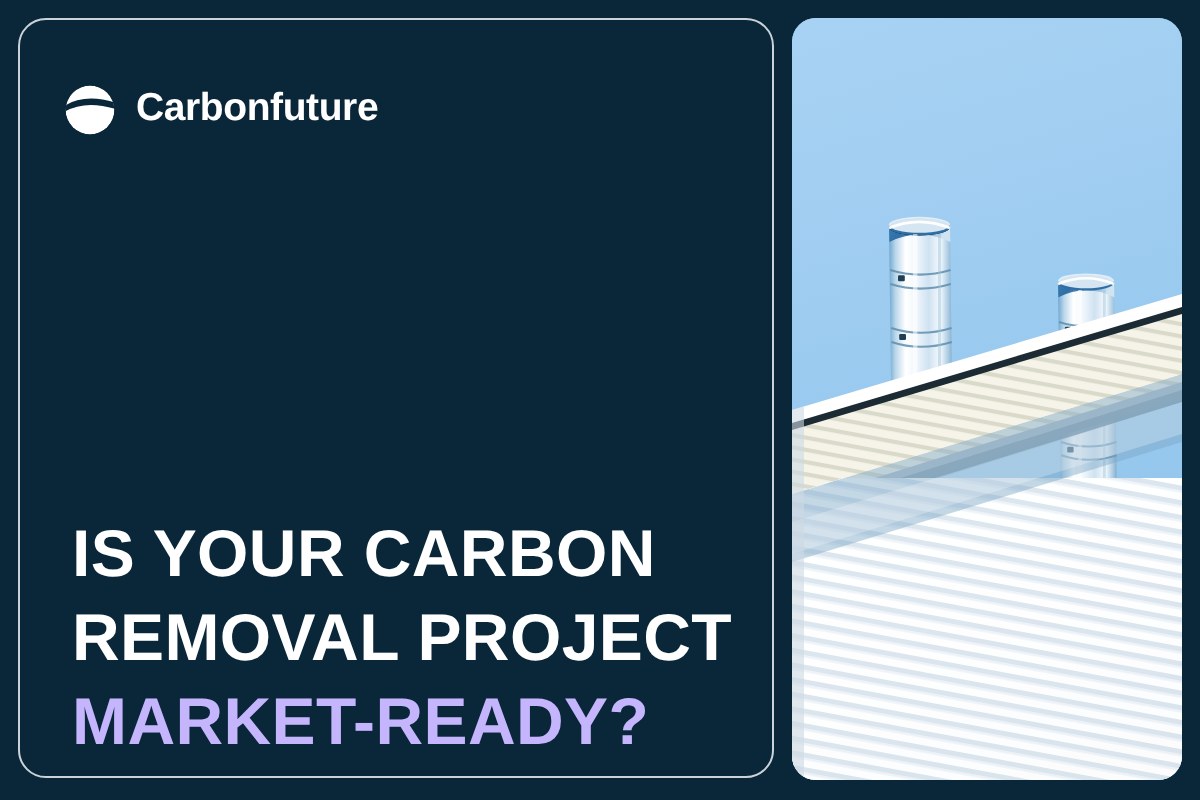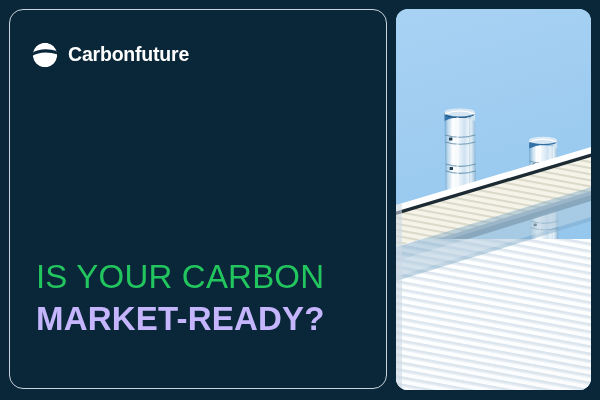--- a/index.html
+++ b/index.html
@@ -58,21 +58,21 @@
     top:246px;
     width:340px;
   }
   .headline-line {
     display:block;
     font-size:33px;
     line-height:42px;
     letter-spacing:0.2px;
     white-space:nowrap;
   }
-  .hl-white { color:#22c55e; font-weight:400; }
+  .hl-white { color:#ffffff; font-weight:700; }
   .hl-accent { color:#c4b5fd; font-weight:700; }
 
   
   .photo {
     position:absolute;
     left:396px; top:9px;
     width:195px; height:381px;
     border-radius:12px;
     overflow:hidden;
     background:#9ccbf0;
@@ -99,20 +99,21 @@
 
             <path d="M -3 13.2 Q 9 3.0 29 10.4 L 29 13.6 Q 9 6.2 -3 16.2 Z" fill="#0a2739"></path>
           </g>
         </svg>
       </span>
       <span class="logo-word">Carbonfuture</span>
     </div>
 
     <div class="headline">
       <span class="headline-line hl-white">IS YOUR CARBON</span>
+      <span class="headline-line hl-white">REMOVAL PROJECT</span>
       <span class="headline-line hl-accent">MARKET-READY?</span>
     </div>
 
   </div>
 
   <div class="photo">
     <svg viewBox="0 0 195 381" xmlns="http://www.w3.org/2000/svg" preserveAspectRatio="none">
       <defs>
         <linearGradient id="sky" x1="0" y1="0" x2="0.15" y2="1">
           <stop offset="0" stop-color="#a8d2f3"></stop>

